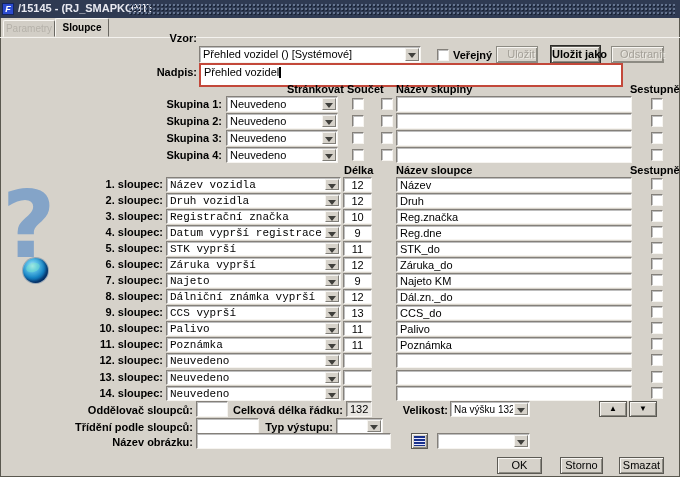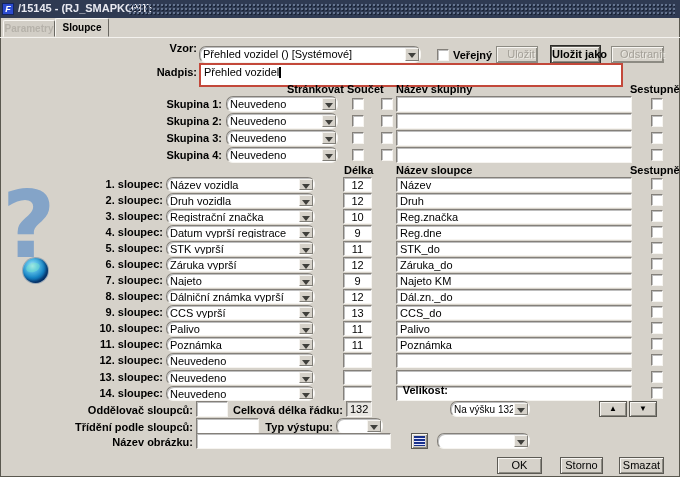--- a/index.html
+++ b/index.html
@@ -13,31 +13,31 @@
   .app-icon{position:absolute;left:2px;top:3px;width:12px;height:12px;background:#2b4bd0;
     border:1px solid #12245e;color:#fff;font-style:italic;font-weight:bold;font-size:9px;
     line-height:11px;text-align:center;box-sizing:border-box;}
   .title-text{position:absolute;left:18px;top:2px;font-weight:bold;font-size:11px;color:#e8e9f0;white-space:nowrap;}
   .tb-pattern{position:absolute;left:128px;right:5px;top:3px;bottom:3px;
     background-image:radial-gradient(circle,#65748f 0.9px,transparent 1.1px),
                      radial-gradient(circle,#1b2538 0.9px,transparent 1.1px);
     background-size:4px 4px;background-position:0 0,1px 1px;}
   
   .tab{position:absolute;box-sizing:border-box;text-align:center;font-size:10px;
-    border:1px solid;border-color:#f8f6f2 #6a6862 #d6d2ca #f8f6f2;border-radius:2px 2px 0 0;font-weight:bold;}
+    border:1px solid;border-color:#f8f6f2 #6a6862 #d6d2ca #f8f6f2;border-radius:2px 2px 0 0;}
   .tab.disabled{left:3px;top:20px;width:52px;height:17px;line-height:16px;background:#d2cec6;color:#b6b2aa;}
   .tab.active{left:55px;top:18px;width:54px;height:19px;line-height:18px;background:#d6d2ca;font-weight:bold;z-index:2;}
   .panel-top{position:absolute;left:0;top:37px;width:680px;height:1px;background:#f4f2ee;}
   
   .lbl{position:absolute;font-weight:bold;white-space:nowrap;}
   .hdr{position:absolute;font-weight:bold;white-space:nowrap;}
   .sunken{background:#fff;border:1px solid;border-color:#84807a #f6f4f0 #f6f4f0 #84807a;
     box-shadow:inset 1px 1px 0 rgba(70,70,70,.35);box-sizing:border-box;}
   .field{font-size:11px;padding:1px 3px;white-space:nowrap;overflow:hidden;line-height:12px;}
-  .dd{position:absolute;border-radius:7px;}
+  .dd{position:absolute;}
   .dd .dd-val{position:absolute;left:3px;right:16px;top:1px;bottom:1px;overflow:hidden;white-space:nowrap;line-height:13px;}
   .dd .dd-arrow{position:absolute;right:1px;top:1px;bottom:1px;width:14px;background:#d6d2ca;
     border:1px solid;border-color:#f6f4f0 #807e78 #807e78 #f6f4f0;box-sizing:border-box;}
   .dd .dd-arrow::after{content:"";position:absolute;left:2px;top:4px;
     border:4px solid transparent;border-top:5px solid #40403c;}
   .cb{position:absolute;width:12px;height:12px;background:#fff;border:1px solid;
     border-color:#84807a #f6f4f0 #f6f4f0 #84807a;box-shadow:inset 1px 1px 0 rgba(70,70,70,.35);box-sizing:border-box;}
   .btn{position:absolute;background:#d6d2ca;border:1px solid #5c5a54;
     box-shadow:inset 1px 1px 0 #f8f6f2, inset -1px -1px 0 #8d8b83;
     text-align:center;font-size:11px;line-height:15px;box-sizing:border-box;cursor:default;white-space:nowrap;}
@@ -49,21 +49,21 @@
   .grow{position:absolute;left:0;width:680px;height:16px;}
   .grow>.lbl{right:458px;top:2px;}
   .grow>.dd{left:226px;width:112px;top:0;bottom:0;}
   .grow>.cb1{left:352px;top:2px;}
   .grow>.cb2{left:381px;top:2px;}
   .grow>.nm{position:absolute;left:396px;width:236px;top:0;bottom:0;}
   .grow>.sest{left:651px;top:2px;}
   
   .srow{position:absolute;left:0;width:680px;height:15px;}
   .srow>.lbl{right:517px;top:1px;}
-  .srow>.dd{left:166px;width:149px;top:0;bottom:0;}
+  .srow>.dd{left:166px;width:175px;top:0;bottom:0;font-family:Liberation Mono, monospace;}
   .srow>.len{position:absolute;left:343px;width:29px;top:0;bottom:0;text-align:center;}
   .srow>.nm{position:absolute;left:396px;width:236px;top:0;bottom:0;}
   .srow>.sest{left:651px;top:1px;}
   
   .qmark{position:absolute;left:2px;top:192px;width:62px;height:96px;pointer-events:none;}
   .qmark .glyph{position:absolute;left:0;top:-12px;font-size:92px;line-height:1;font-weight:bold;
     color:#84a4c8;font-family:"DejaVu Sans", sans-serif;}
   .globe{position:absolute;left:21px;top:66px;width:25px;height:25px;border-radius:50%;
     background:radial-gradient(circle at 38% 32%, #c2eaf6 0%, #5ec1e8 22%, #1583c4 52%, #0a4f94 76%, #063565 100%);
     box-shadow:inset -2px -2px 3px rgba(0,20,60,.6), 0 0 0 1px rgba(40,90,140,.35);}
@@ -86,21 +86,21 @@
 
   <div class="tab disabled">Parametry</div>
   <div class="tab active">Sloupce</div>
   <div class="panel-top"></div>
 
   <div class="qmark">
     <span class="glyph">?</span>
     <span class="globe"></span>
   </div>
 
-  <span class="lbl" style="right:483px;top:42px;">Vzor:</span>
+  <span class="lbl" style="right:483px;top:32px;">Vzor:</span>
   <div class="dd sunken" style="left:199px;top:46px;width:222px;height:17px;">
     <span class="dd-val">Přehled vozidel  ()  [Systémové]</span>
     <span class="dd-arrow"></span>
   </div>
   <span class="cb" style="left:437px;top:49px;"></span>
   <span class="lbl" style="left:453px;top:49px;">Veřejný</span>
   <div class="btn dis" style="left:496px;top:46px;width:42px;height:17px;">Uložit</div>
   <div class="btn def" style="left:551px;top:46px;width:49px;height:17px;">Uložit jako</div>
   <div class="btn dis" style="left:611px;top:46px;width:53px;height:17px;">Odstranit</div>
 
@@ -301,21 +301,21 @@
       </div>
     <div class="len sunken field"></div>
     <div class="nm sunken field"></div>
     <span class="cb sest"></span>
   </div>
 
   <span class="lbl" style="right:487px;top:404px;">Oddělovač sloupců:</span>
   <div class="sunken field" style="position:absolute;left:196px;top:401px;width:32px;height:16px;"></div>
   <span class="lbl" style="right:337px;top:404px;">Celková délka řádku:</span>
   <div class="sunken field" style="position:absolute;left:346px;top:401px;width:26px;height:16px;background:#e9e7e2;">132</div>
-  <span class="lbl" style="right:232px;top:384px;">Velikost:</span>
+  <span class="lbl" style="right:232px;top:404px;">Velikost:</span>
   <div class="dd sunken" style="left:450px;top:401px;width:80px;height:16px;font-size:10px;">
     <span class="dd-val">Na výšku 132 zn.</span>
     <span class="dd-arrow"></span>
   </div>
   <div class="btn" style="left:599px;top:401px;width:28px;height:16px;font-size:8px;line-height:14px;">▲</div>
   <div class="btn" style="left:629px;top:401px;width:28px;height:16px;font-size:8px;line-height:14px;">▼</div>
 
   <span class="lbl" style="right:487px;top:421px;">Třídění podle sloupců:</span>
   <div class="sunken field" style="position:absolute;left:196px;top:418px;width:63px;height:16px;"></div>
   <span class="lbl" style="right:347px;top:421px;">Typ výstupu:</span>

